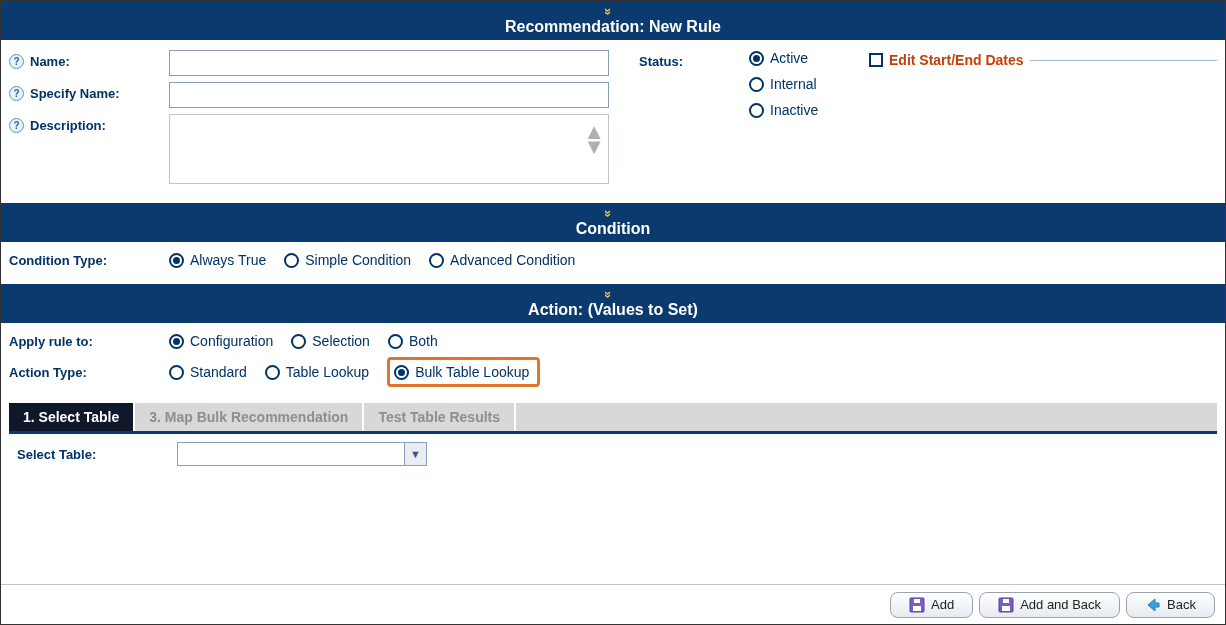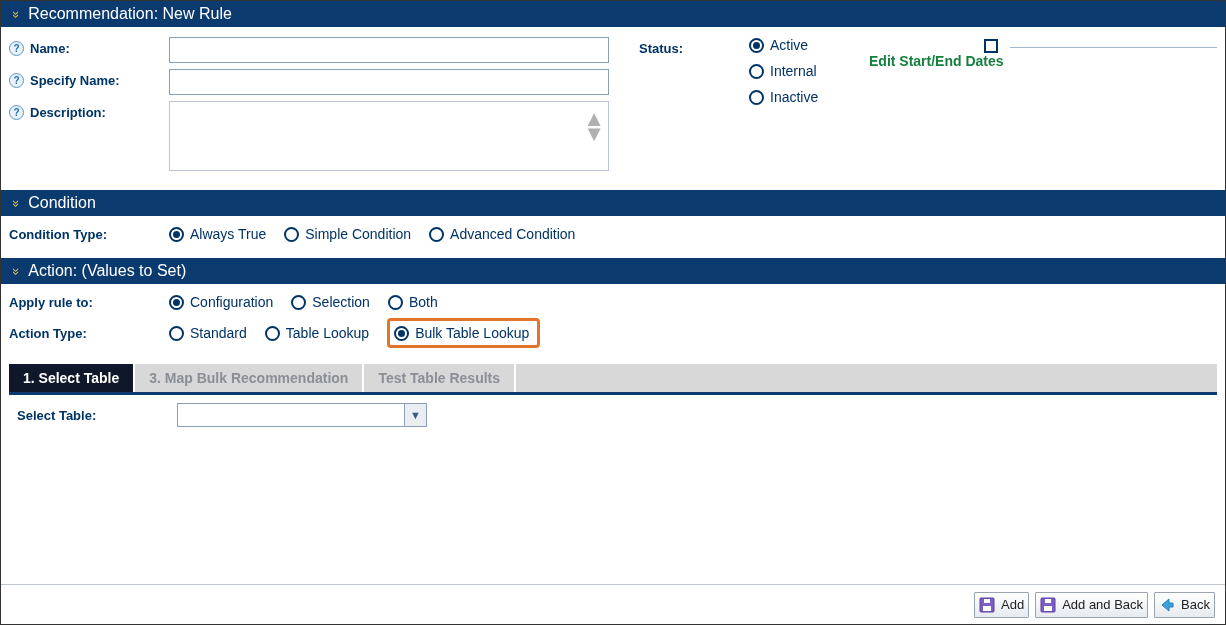--- a/index.html
+++ b/index.html
@@ -19,25 +19,26 @@
     background: #fff;
   }
   .content-wrap {
     position: absolute;
     left: 0; right: 0; top: 0; bottom: 40px;
     overflow: hidden;
   }
   .section-header {
     background: #0b3a6f;
     color: #fff;
-    font-weight: normal;
+    font-weight: bold;
     font-size: 16px;
-    padding: 4px 12px;
+    padding: 4px 21px;
     display: flex;
     align-items: center;
+    flex-direction: column;
   }
   .collapse-icon {
     color: #f7c948;
     font-size: 13px;
     margin-right: 8px;
     line-height: 1;
   }
   .section-body {
     padding: 10px 8px;
   }
@@ -132,25 +133,24 @@
     position: absolute;
     left: 0; right: 0; top: 8px;
     z-index: 0;
   }
   .fieldset-legend {
     background: #fff;
     position: relative;
     z-index: 1;
     padding: 0 6px 0 0;
     display: inline-flex;
-    align-items: flex-end;
-    color: #15803d;
+    align-items: center;
+    color: #c2410c;
     font-weight: bold;
     font-size: 14px;
-    flex-direction: column;
   }
   .checkbox {
     width: 14px; height: 14px;
     border: 2px solid #003366;
     margin-right: 6px;
     display: inline-block;
     cursor: pointer;
     background: #fff;
   }
   .highlight-box {
@@ -210,23 +210,23 @@
     background: #fff;
     display: flex;
     align-items: center;
     justify-content: flex-end;
     padding: 0 10px;
     gap: 6px;
   }
   .btn {
     display: inline-flex;
     align-items: center;
-    padding: 4px 4px;
+    padding: 4px 18px;
     border: 1px solid #9aa4af;
-    border-radius: 1px;
+    border-radius: 8px;
     background: linear-gradient(#ffffff, #e6ebf0);
     color: #222;
     font-size: 13px;
     cursor: pointer;
     gap: 6px;
   }
   .btn svg { width: 16px; height: 16px; }
   .label-col.plain { width: 160px; font-weight: bold; }
 </style>
 </head>

